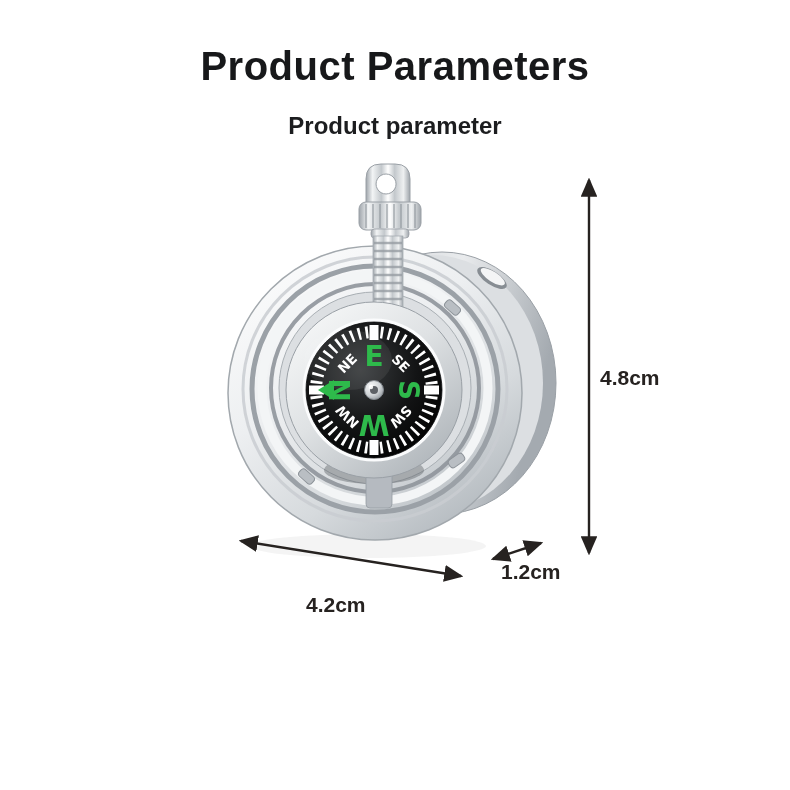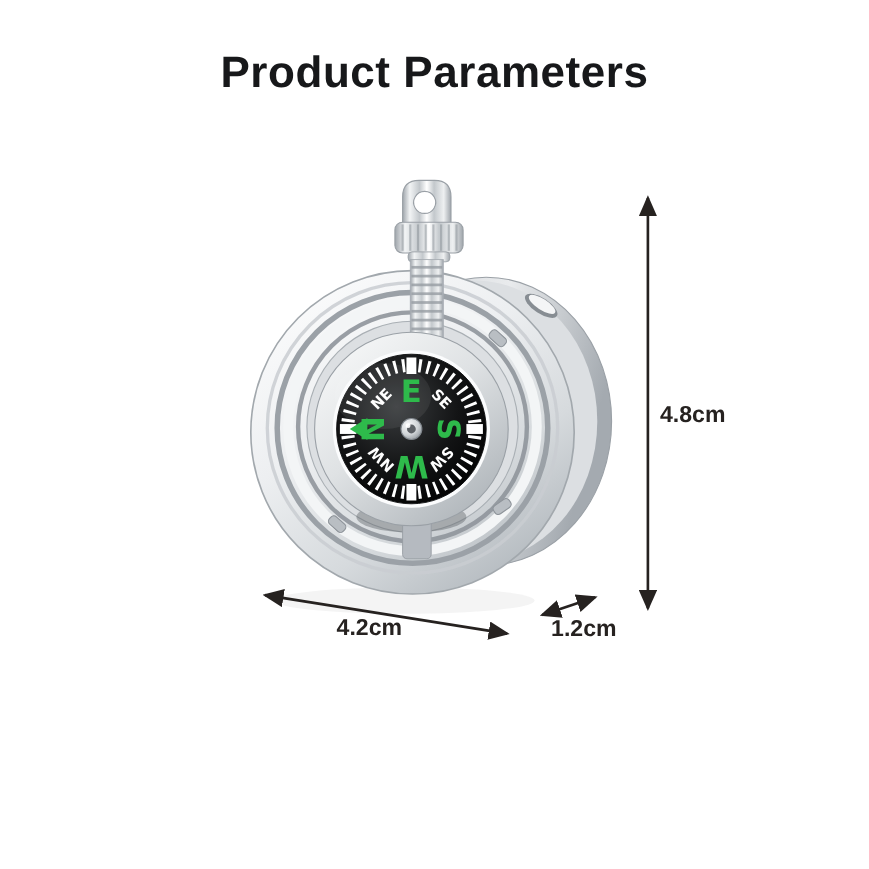--- a/index.html
+++ b/index.html
@@ -13,21 +13,21 @@
   }
   .subtitle{
     position:absolute;left:0;top:112px;width:790px;text-align:center;
     font-size:24px;font-weight:700;color:#1c1d1f;margin:0;
   }
   .scene{position:absolute;left:0;top:0;width:790px;height:790px;}
   .dim{
     position:absolute;font-size:21px;font-weight:700;color:#262220;white-space:nowrap;
   }
   .dim-h{left:600px;top:366px;}
-  .dim-w{left:306px;top:559px;}
+  .dim-w{left:306px;top:593px;}
   .dim-d{left:501px;top:560px;text-align:center;}
   .panel{
     position:absolute;left:40px;top:612px;width:710px;height:141px;
     background:#696a6f;border-radius:22px;color:#ffffff;
   }
   .panel span{position:absolute;white-space:nowrap;font-weight:700;}
   .divider{
     position:absolute;left:23px;top:71px;width:660px;height:2px;
     background:rgba(255,255,255,0.92);border-radius:1px;
   }
@@ -40,20 +40,21 @@
   .color-val{left:453px;top:96px;font-size:15px;}
   .dial-card{font:700 28px "DejaVu Sans",sans-serif;text-anchor:middle;dominant-baseline:central;}
   .dial-inter{font:700 13.5px "DejaVu Sans",sans-serif;text-anchor:middle;dominant-baseline:central;}
 </style>
 </head>
 <body>
 
 <div class="stage">
 
   <h1 class="title">Product Parameters</h1>
+  <h2 class="subtitle">Product parameter</h2>
 
   <svg class="scene" viewBox="0 0 790 790">
     <defs>
       <linearGradient id="metalH" x1="0" y1="0" x2="1" y2="0">
         <stop offset="0" stop-color="#9fa5ab"></stop>
           <stop offset="0.15" stop-color="#f2f4f5"></stop>
         <stop offset="0.35" stop-color="#c3c8cc"></stop>
           <stop offset="0.5" stop-color="#ffffff"></stop>
         <stop offset="0.65" stop-color="#c3c8cc"></stop>
           <stop offset="0.85" stop-color="#eef0f1"></stop>

